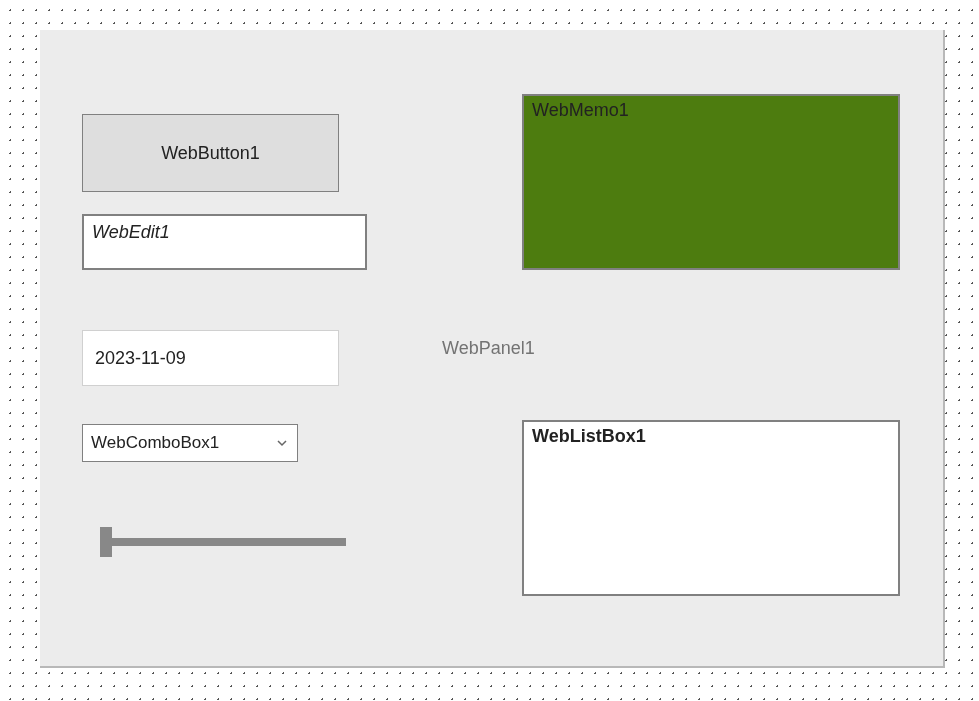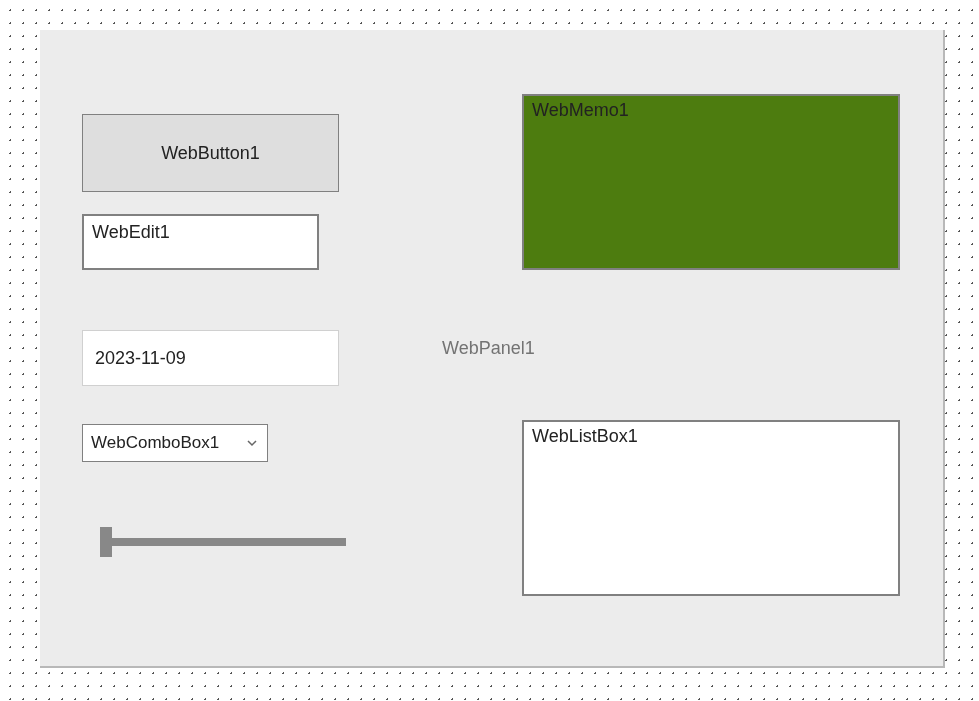--- a/index.html
+++ b/index.html
@@ -49,50 +49,51 @@
       align-items: center;
       justify-content: center;
       font-size: 18px;
       color: #222;
       cursor: pointer;
     }
     .wedit {
       position: absolute;
       left: 42px;
       top: 184px;
-      width: 237px;
+      width: 285px;
       height: 56px;
       background: #fff;
       border: 2px solid #808080;
       padding: 6px 8px;
       font-size: 18px;
       color: #222;
       display: flex;
       align-items: flex-start;
+      font-style: italic;
     }
     .wdate {
       position: absolute;
       left: 42px;
       top: 288px;
       width: 257px;
       height: 56px;
       background: #fff;
       border: 1px solid #d0d0d0;
       padding: 0 12px;
       font-size: 18px;
       color: #222;
       display: flex;
       align-items: center;
       margin-top: 12px;
     }
     .wcombo {
       position: absolute;
       left: 42px;
       top: 394px;
-      width: 186px;
+      width: 216px;
       height: 38px;
       background: #fff;
       border: 1px solid #808080;
       display: flex;
       align-items: center;
       justify-content: space-between;
       padding: 0 8px 0 8px;
       font-size: 17px;
       color: #222;
       cursor: pointer;
@@ -157,20 +158,21 @@
       position: absolute;
       left: 482px;
       top: 390px;
       width: 378px;
       height: 176px;
       background: #fff;
       border: 2px solid #808080;
       padding: 4px 8px;
       font-size: 18px;
       color: #222;
+      font-weight: bold;
     }
   </style>
 </head>
 <body>
 
 <div class="dotted-bg"></div>
 
 <div class="panel">
 
   <div class="wbutton">

